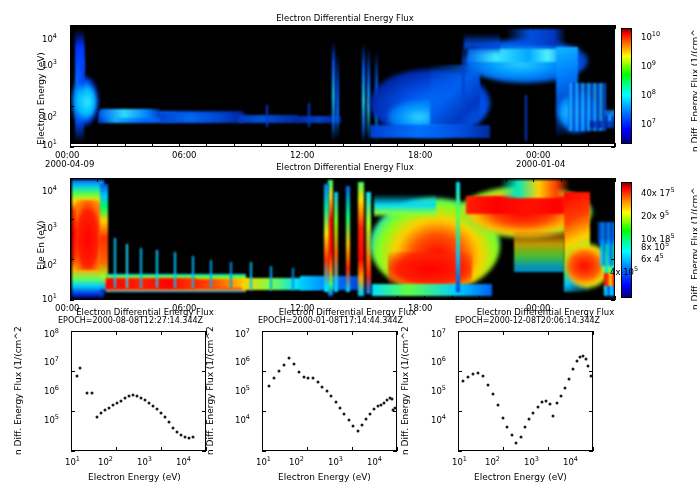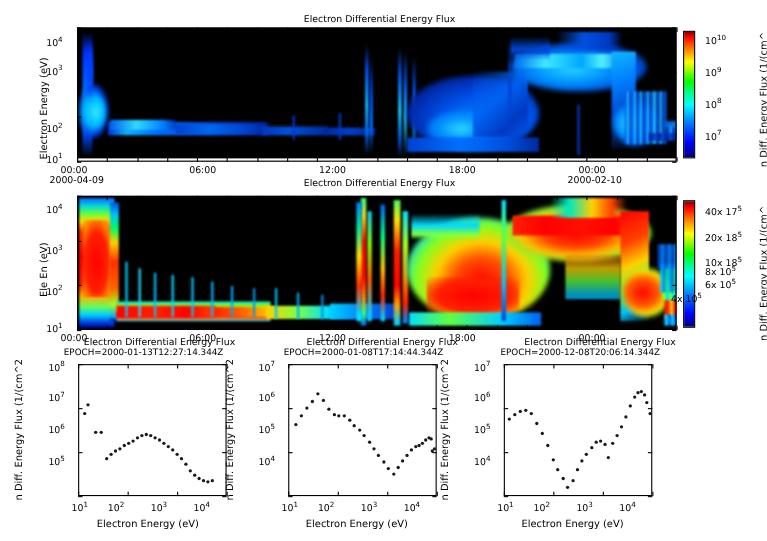--- a/index.html
+++ b/index.html
@@ -77,21 +77,21 @@
   <div style="position:absolute;left:0;bottom:0;width:100%;height:3px;background:#ffffff;"></div>
 </div>
 <div class="frame" style="left:70px;top:25px;width:545px;height:122px;"></div>
 
 <div class="abs tick" style="left:55px;top:150px;">00:00</div>
 <div class="abs tick" style="left:45px;top:159px;">2000-04-09</div>
 <div class="abs tick" style="left:172px;top:150px;">06:00</div>
 <div class="abs tick" style="left:290px;top:150px;">12:00</div>
 <div class="abs tick" style="left:408px;top:150px;">18:00</div>
 <div class="abs tick" style="left:526px;top:150px;">00:00</div>
-<div class="abs tick" style="left:516px;top:159px;">2000-02-10</div>
+<div class="abs tick" style="left:516px;top:159px;">2000-01-04</div>
 
 <div class="cbar" style="left:621px;top:28px;width:11px;height:116px;background:linear-gradient(to top,#00007f 0%,#0000ff 12%,#0080ff 28%,#00ffff 42%,#00ff80 52%,#00ff00 60%,#80ff00 68%,#ffff00 76%,#ff8000 86%,#ff0000 96%,#7f0000 100%);"></div>
 <div class="abs tick" style="left:641px;top:30px;"><span>10</span><sup>10</sup></div>
 <div class="abs tick" style="left:641px;top:59px;"><span>10</span><sup>9</sup></div>
 <div class="abs tick" style="left:641px;top:88px;"><span>10</span><sup>8</sup></div>
 <div class="abs tick" style="left:641px;top:117px;"><span>10</span><sup>7</sup></div>
 <div class="abs vrot axlabel" style="left:690px;top:152px;">n Diff. Energy Flux (1/(cm^</div>
 
 <div class="abs ttl" style="left:175px;top:162px;width:340px;">Electron Differential Energy Flux</div>
 
@@ -157,29 +157,29 @@
 <div class="frame" style="left:70px;top:178px;width:545px;height:122px;"></div>
 
 <div class="abs tick" style="left:55px;top:303px;">00:00</div>
 <div class="abs tick" style="left:172px;top:303px;">06:00</div>
 <div class="abs tick" style="left:290px;top:303px;">12:00</div>
 <div class="abs tick" style="left:408px;top:303px;">18:00</div>
 <div class="abs tick" style="left:526px;top:303px;">00:00</div>
 
 <div class="cbar" style="left:621px;top:182px;width:11px;height:116px;background:linear-gradient(to top,#00007f 0%,#0000ff 10%,#0080ff 26%,#00ffff 40%,#00ff80 50%,#00ff00 58%,#80ff00 66%,#ffff00 74%,#ff8000 85%,#ff0000 95%,#7f0000 100%);"></div>
 <div class="abs tick" style="left:641px;top:186px;"><span>40x 17</span><sup>5</sup></div>
-<div class="abs tick" style="left:641px;top:209px;"><span>20x 18</span><sup>5</sup></div>
+<div class="abs tick" style="left:641px;top:209px;"><span>20x 9</span><sup>5</sup></div>
 <div class="abs tick" style="left:641px;top:232px;"><span>10x 18</span><sup>5</sup></div>
 <div class="abs tick" style="left:641px;top:240px;"><span>8x 10</span><sup>5</sup></div>
-<div class="abs tick" style="left:641px;top:252px;"><span>6x 10</span><sup>5</sup></div>
+<div class="abs tick" style="left:641px;top:252px;"><span>6x 4</span><sup>5</sup></div>
 <div class="abs tick" style="left:610px;top:265px;text-align:center;"><span>4x 10</span><sup>5</sup></div>
 <div class="abs vrot axlabel" style="left:690px;top:310px;">n Diff. Energy Flux (1/(cm^</div>
 
 <div class="abs ttl" style="left:55px;top:307px;width:180px;">Electron Differential Energy Flux</div>
-<div class="abs epoch" style="left:58px;top:316px;">EPOCH=2000-01-13T12:27:14.344Z</div>
+<div class="abs epoch" style="left:58px;top:316px;">EPOCH=2000-08-08T12:27:14.344Z</div>
 <div class="abs vrot axlabel" style="left:13px;top:455px;">n Diff. Energy Flux (1/(cm^2</div>
 <div class="abs axlabel" style="left:88px;top:472px;">Electron Energy (eV)</div>
 <div class="frame" style="left:71px;top:331px;width:135px;height:120px;"></div>
 <svg class="abs" width="135" height="120" style="left:71px;top:331px;">
   <g fill="#1a1a1a">
     <circle cx="6" cy="45" r="1.5"></circle>
       <circle cx="9" cy="37" r="1.5"></circle>
     <circle cx="16" cy="62" r="1.5"></circle>
       <circle cx="21" cy="62" r="1.5"></circle>
     <circle cx="26" cy="86" r="1.5"></circle>

